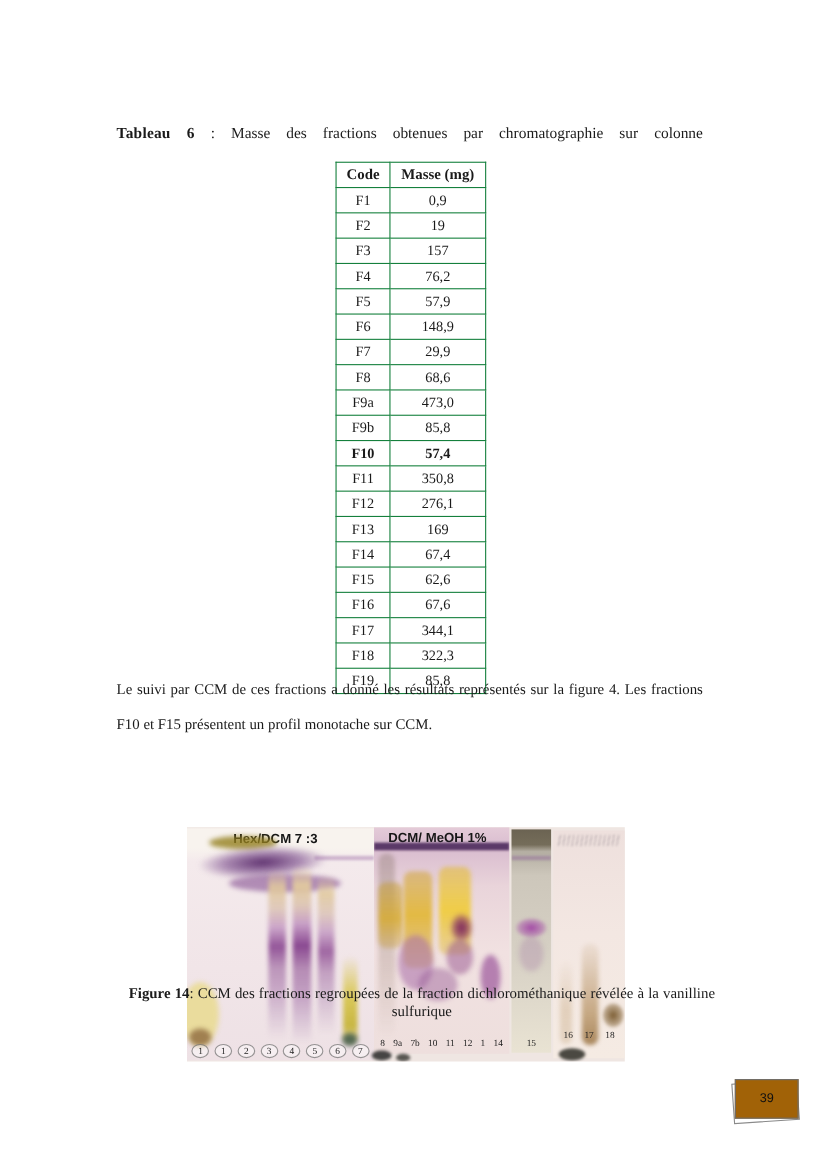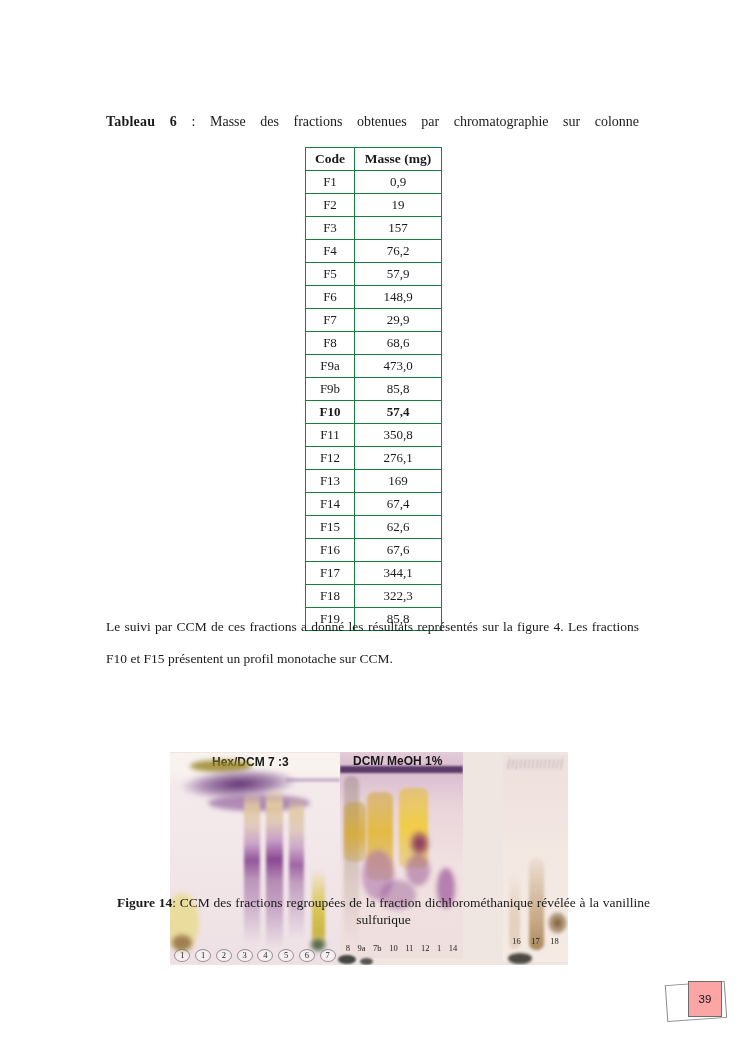--- a/index.html
+++ b/index.html
@@ -52,23 +52,23 @@
   .lanes { position:absolute; left:2px; right:2px; bottom:2px; display:flex;
            justify-content:space-around; align-items:center; }
   .lanes span { font-size:8.5px; color:#1d1d1d; line-height:11px; text-align:center; }
   .p1lanes span { width:16px; height:13px; border:1px solid rgba(70,70,70,.55); border-radius:50%;
                   background:rgba(255,255,255,.45); display:flex; align-items:center; justify-content:center; }
   .p2lanes { bottom:4px; }
   .p3lanes { bottom:3px; }
   .p4lanes { bottom:15px; left:4px; right:4px; }
 
   
-  .pagebox { left:668px; top:981px; width:34px; height:36px; background:#fca5a5; border:1.5px solid #6d6d6d;
+  .pagebox { left:668px; top:981px; width:58px; height:36px; background:#a16207; border:1.5px solid #6d6d6d;
              display:flex; align-items:center; justify-content:center; z-index:2;
-             font-family:"Liberation Sans", sans-serif; font-size:11.5px; color:#111;margin-left:20px; }
+             font-family:"Liberation Sans", sans-serif; font-size:11.5px; color:#111; }
   .pagebox-back { left:666px; top:983px; width:60px; height:37px; border:1.5px solid #8a8a8a;
                   background:#fff; transform:rotate(-4deg); z-index:1; }
 </style>
 </head>
 <body>
 
 <p class="abs table-title"><b>Tableau 6</b><span> :  Masse  des  fractions  obtenues  par  chromatographie  sur  colonne</span></p>
 
 <table class="masse">
   <colgroup>
@@ -211,20 +211,28 @@
       <span>9a</span>
       <span>7b</span>
       <span>10</span>
       <span>11</span>
       <span>12</span>
       <span>1</span>
       <span>14</span>
     </div>
   </div>
 
+  <div class="plate plate3">
+    <div class="band" style="left:0;top:24px;width:36px;height:4px;background:rgba(140,100,150,.45);"></div>
+    <div class="sp" style="left:3px;top:80px;width:30px;height:19px;background:radial-gradient(closest-side, rgba(162,72,165,.98), rgba(170,95,170,.5) 75%, rgba(170,95,170,0));filter:blur(1.6px);"></div>
+    <div class="sp" style="left:7px;top:97px;width:22px;height:32px;background:rgba(162,120,162,.3);"></div>
+    <div class="lanes p3lanes">
+      <span>15</span>
+    </div>
+  </div>
 
   <div class="plate plate4">
     <div class="band" style="left:3px;top:4px;width:58px;height:10px;background:repeating-linear-gradient(100deg, rgba(120,110,120,0) 0 3px, rgba(118,108,118,.45) 3px 4px);"></div>
     <div class="streak" style="left:6px;top:118px;width:11px;height:76px;background:linear-gradient(to bottom, rgba(200,170,130,0), rgba(200,170,130,.4) 60%, rgba(190,158,115,.3));"></div>
     <div class="streak" style="left:26px;top:103px;width:15px;height:92px;background:linear-gradient(to bottom, rgba(180,140,90,.1), rgba(172,132,78,.65) 70%, rgba(150,110,60,.8));"></div>
     <div class="sp" style="left:44px;top:156px;width:21px;height:24px;background:radial-gradient(closest-side, rgba(118,86,42,.95), rgba(130,98,52,.5) 75%, rgba(130,98,52,0));filter:blur(1.4px);"></div>
     <div class="lanes p4lanes">
       <span>16</span>
       <span>17</span>
       <span>18</span>

